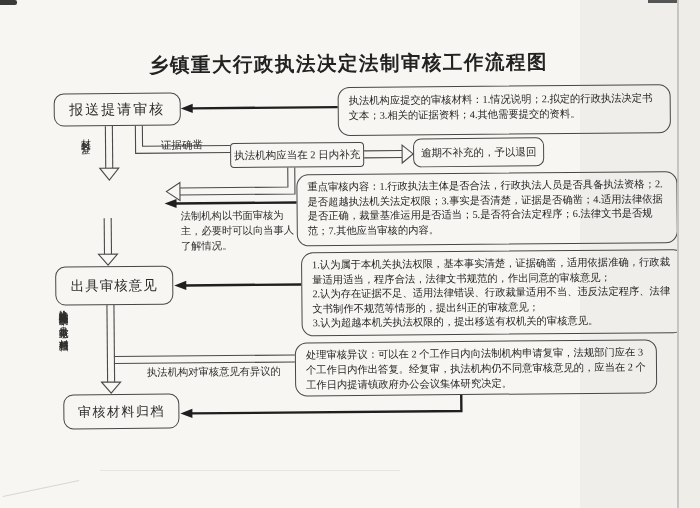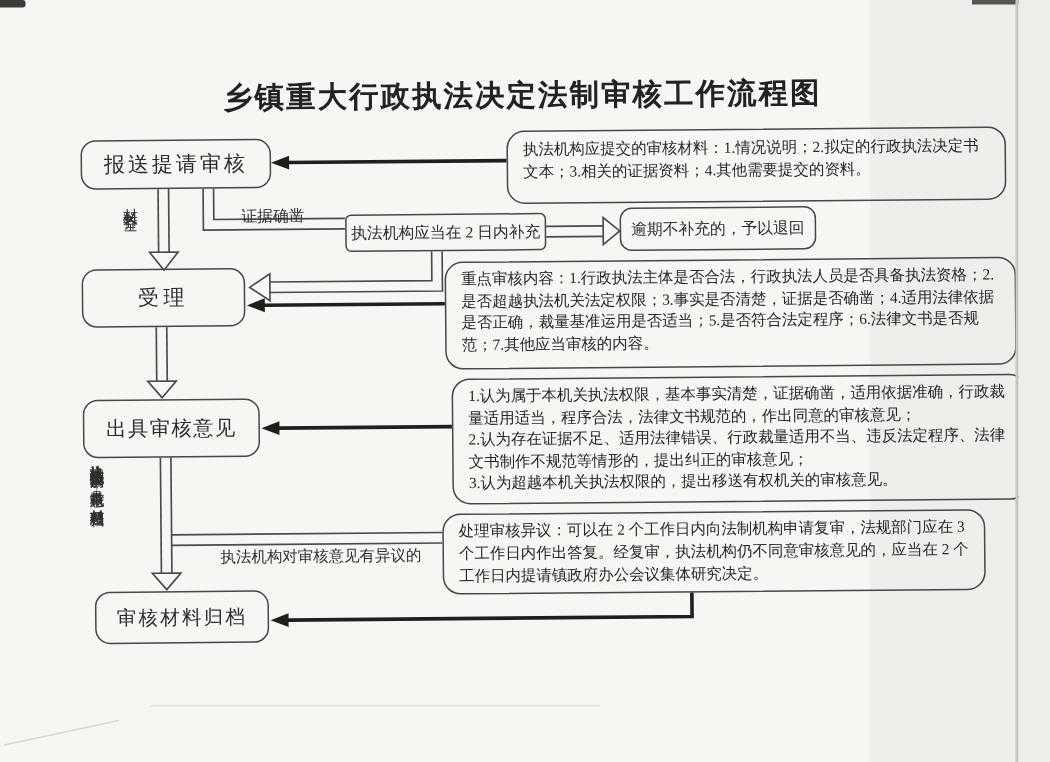--- a/index.html
+++ b/index.html
@@ -115,31 +115,31 @@
       <g>
         <line class="hollow" x1="113.5" y1="354.5" x2="294" y2="354.5"></line>
         <line class="hollow" x1="113.5" y1="361.5" x2="294" y2="361.5"></line>
       </g>
     </svg>
 
     <div class="node rounded" id="node-report">报送提请审核</div>
     <div class="node bigbox" id="node-materials">执法机构应提交的审核材料：1.情况说明；2.拟定的行政执法决定书文本；3.相关的证据资料；4.其他需要提交的资料。</div>
     <div class="node" id="node-supplement">执法机构应当在 2 日内补充</div>
     <div class="node" id="node-return">逾期不补充的，予以退回</div>
-    <div class="node rounded" id="node-accept">受理</div>
     <div class="node bigbox" id="node-review">重点审核内容：1.行政执法主体是否合法，行政执法人员是否具备执法资格；2.是否超越执法机关法定权限；3.事实是否清楚，证据是否确凿；4.适用法律依据是否正确，裁量基准运用是否适当；5.是否符合法定程序；6.法律文书是否规范；7.其他应当审核的内容。</div>
     <div class="node rounded" id="node-opinion">出具审核意见</div>
     <div class="node bigbox" id="node-rules">1.认为属于本机关执法权限，基本事实清楚，证据确凿，适用依据准确，行政裁量适用适当，程序合法，法律文书规范的，作出同意的审核意见；
 2.认为存在证据不足、适用法律错误、行政裁量适用不当、违反法定程序、法律文书制作不规范等情形的，提出纠正的审核意见；
 3.认为超越本机关执法权限的，提出移送有权机关的审核意见。</div>
     <div class="node bigbox" id="node-objection">处理审核异议：可以在 2 个工作日内向法制机构申请复审，法规部门应在 3 个工作日内作出答复。经复审，执法机构仍不同意审核意见的，应当在 2 个工作日内提请镇政府办公会议集体研究决定。</div>
     <div class="node rounded" id="node-archive">审核材料归档</div>
 
     <div class="lbl" id="lbl-complete">材料齐全</div>
     <div class="lbl" id="lbl-incomplete">证据确凿</div>
+    <div class="lbl" id="lbl-written">法制机构以书面审核为主，必要时可以向当事人了解情况。</div>
     <div class="lbl" id="lbl-noobj">执法机构对审核意见无异议的，出具审核意见，材料整理归档</div>
     <div class="lbl" id="lbl-hasobj">执法机构对审核意见有异议的</div>
 
   </div>
 
   <div class="smudge-tl"></div>
   <div class="smudge-tr1"></div>
   <div class="smudge-tr2"></div>
   <div class="edge-line-r"></div>
   <div class="edge-band-r"></div>

